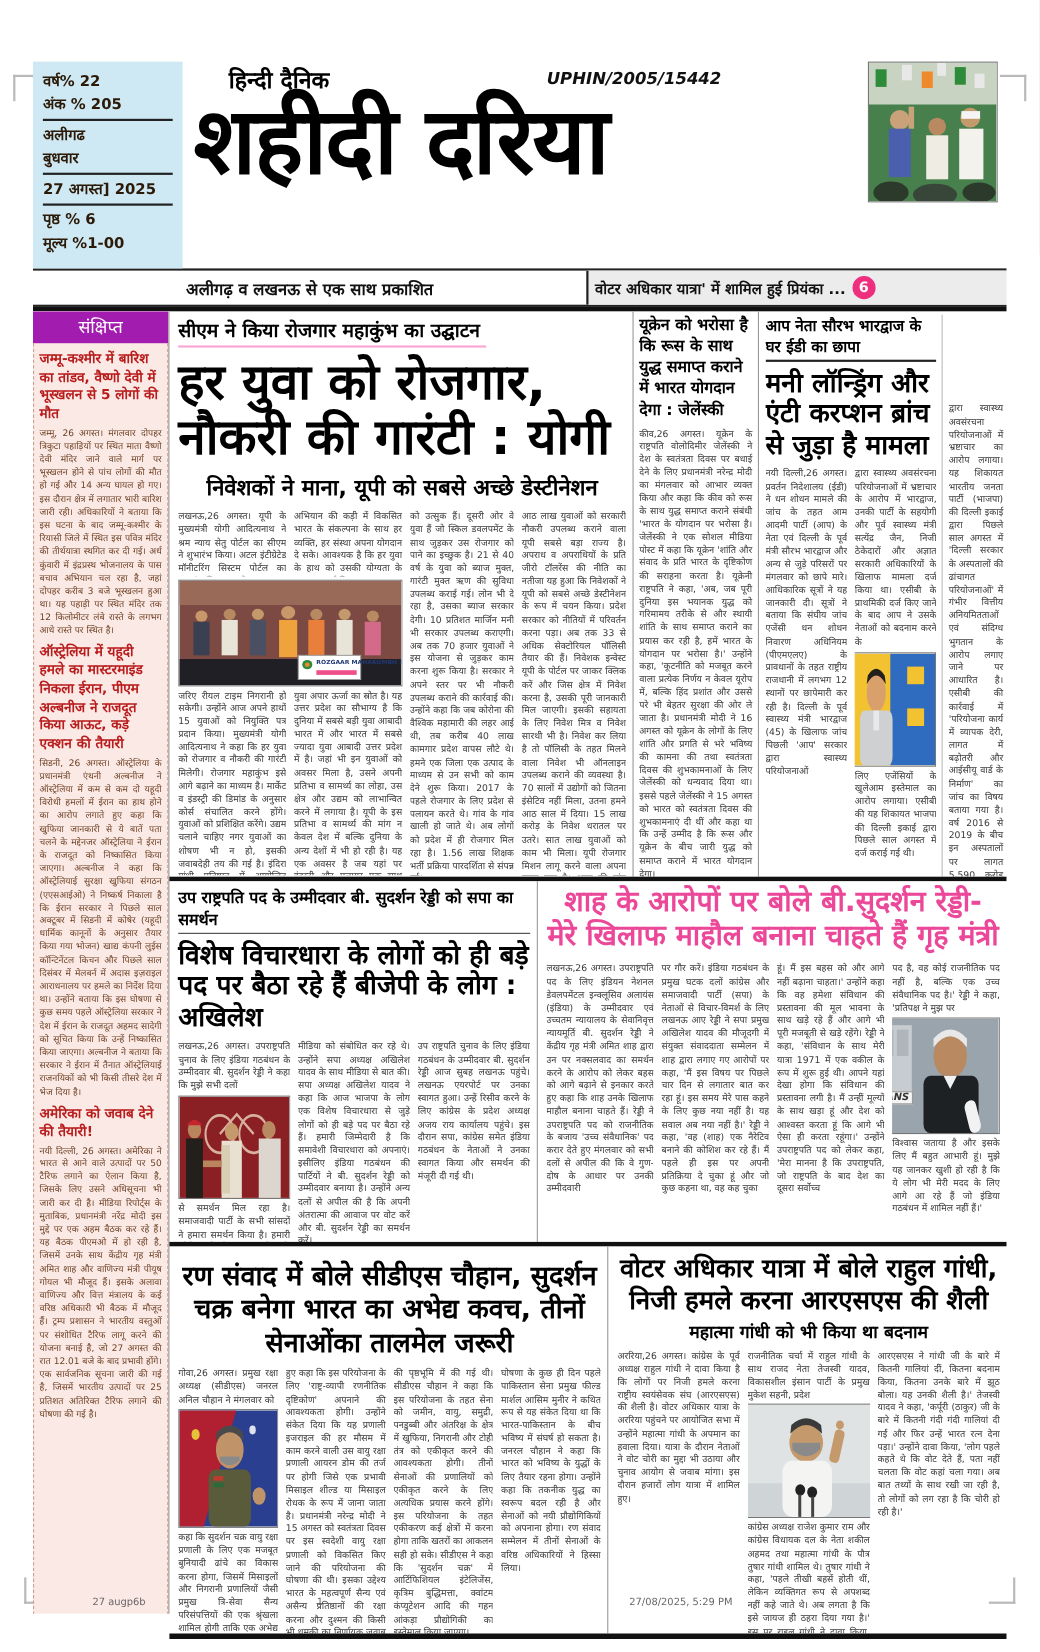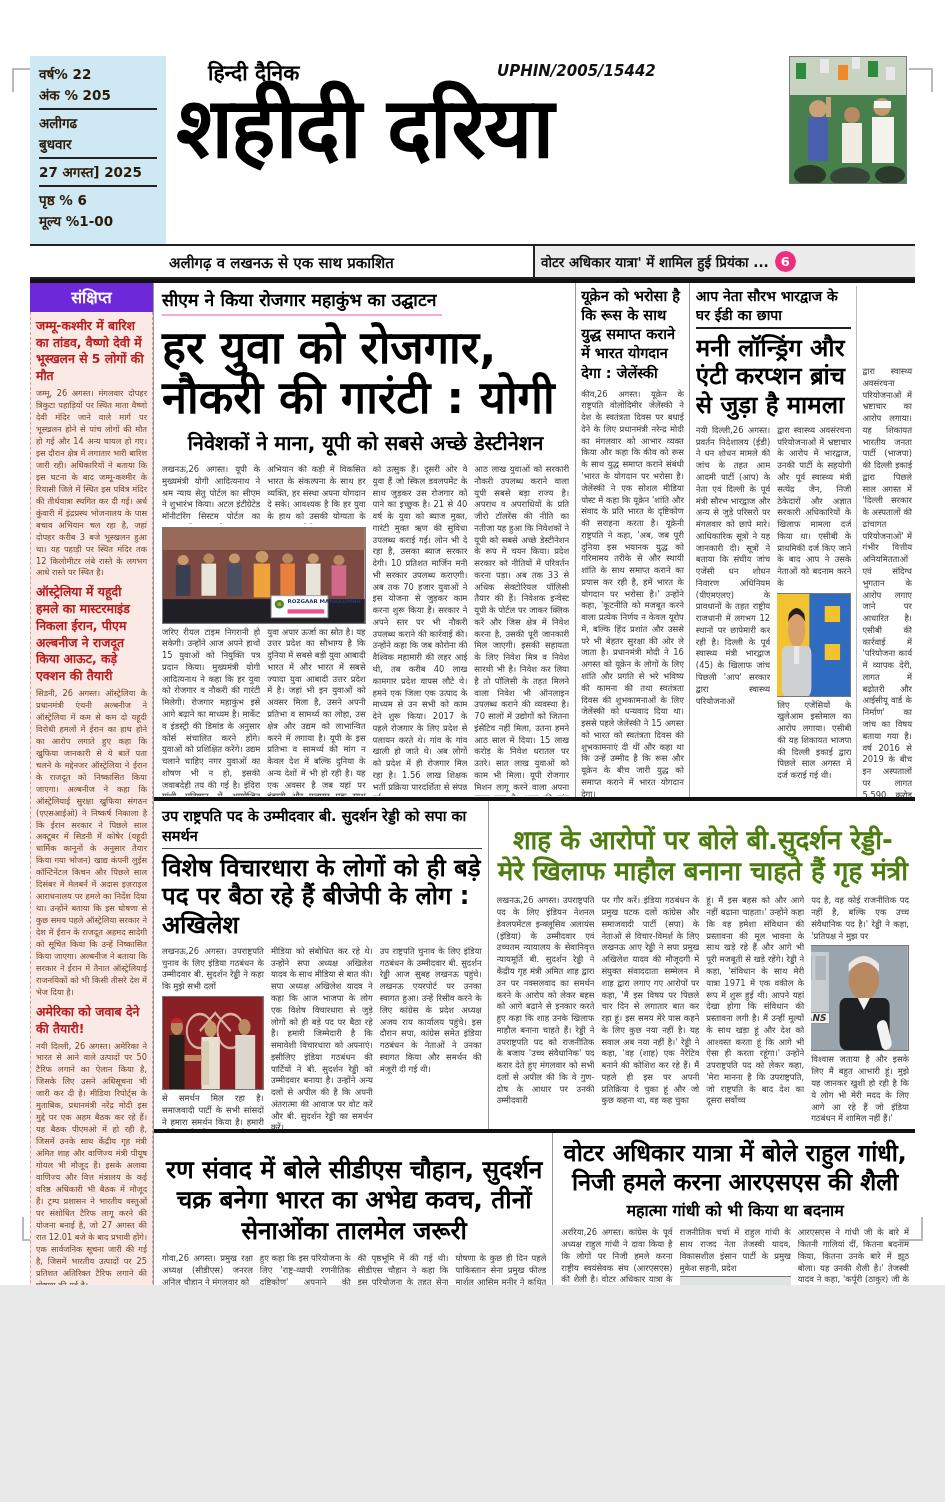--- a/index.html
+++ b/index.html
@@ -1,16 +1,16 @@
 <!DOCTYPE html>
 <html lang="hi"><head>
 <meta charset="utf-8">
 <style>
   html,body{margin:0;padding:0;background:#e9e9e9;}
-  .page{position:relative;width:945px;height:1285px;background:#ffffff;overflow:hidden;
+  .page{position:relative;width:945px;height:1502px;background:#ffffff;overflow:hidden;
         font-family:"DejaVu Sans","Liberation Sans",sans-serif;color:#222;}
   .content{position:absolute;left:30px;top:56px;width:885px;}
   
   .crop{position:absolute;width:22px;height:22px;border:0 solid #b9b9b9;}
   .crop.tl{left:12px;top:68px;border-left-width:2px;border-top-width:2px;}
   .crop.tr{right:12px;top:68px;border-right-width:2px;border-top-width:2px;}
   .crop.bl{left:22px;bottom:44px;border-left-width:2px;border-bottom-width:2px;}
   .crop.br{right:22px;bottom:44px;border-right-width:2px;border-bottom-width:2px;}
   
   .masthead{display:flex;height:188px;}
@@ -27,21 +27,21 @@
   .strip{display:flex;height:31px;border-top:2px solid #222;border-bottom:2px solid #222;align-items:stretch;text-align:right;}
   .pubcell{flex:1;display:flex;align-items:center;justify-content:center;font-size:15px;font-weight:800;color:#111;}
   .capcell{width:368px;background:#ececec;border-left:2px solid #222;display:flex;align-items:center;
            padding:0 6px;font-size:13.5px;font-weight:800;color:#111;gap:6px;}
   .badge{width:21px;height:21px;border-radius:50%;background:#ee2f7e;color:#fff;font-size:13px;font-weight:bold;
          display:flex;align-items:center;justify-content:center;flex:0 0 auto;}
   .thickrule{height:4px;background:#111;}
   
   .mainwrap{display:flex;}
   .sidebar{width:123px;background:#fbe9e5;border-right:1px solid #999;height:1184px;overflow:hidden;}
-  .sb-head{background:#6d28d9;color:#fff;font-weight:700;font-size:16px;text-align:center;padding:3px 0 4px;}
+  .sb-head{background:#a21caf;color:#fff;font-weight:400;font-size:16px;text-align:center;padding:3px 0 4px;}
   .sb-inner{padding:1px 5px;border-left:1px dashed #caa08e;border-right:1px dashed #caa08e;height:100%;}
   .sb-h{font-size:12.4px;font-weight:800;color:#b91c1c;line-height:1.35;margin:5px 0 3px;}
   .sb-b{font-size:8.2px;color:#6e4326;text-align:justify;line-height:1.46;}
   .main{flex:1;display:flex;flex-direction:column;}
   .small{font-size:8.4px;line-height:1.4;text-align:justify;color:#3a3a3a;}
   .colflex{display:flex;gap:7px;overflow:hidden;}
   .col{flex:1;min-width:0;overflow:hidden;}
   .photo{border:1px solid #777;overflow:hidden;}
   .photo svg{display:block;width:100%;height:100%;}
   
@@ -63,29 +63,29 @@
   .ed-photo{height:102px;margin:3px 0 3px -30px;}
   .ed-sliver{flex:1;border-left:1px solid #bbb;padding:80px 3px 0 5px;overflow:hidden;}
   
   .row2{display:flex;height:328px;border-top:4px solid #111;overflow:hidden;}
   .sp{width:42%;padding:4px 6px 0 8px;overflow:hidden;}
   .sp-kicker{font-size:14.5px;font-weight:800;color:#000;border-bottom:1px solid #444;padding-bottom:3px;}
   .sp-h{font-size:24px;font-weight:900;color:#000;line-height:1.18;margin:5px 0 7px;}
   .sp-body{height:218px;}
   .sp-photo{height:92px;margin:3px 0;}
   .reddy{flex:1;border-left:1px solid #999;padding:4px 6px 0 8px;overflow:hidden;}
-  .reddy-h{font-size:26px;font-weight:900;color:#4d7c0f;line-height:1.2;text-align:center;margin:20px 0 8px;}
+  .reddy-h{font-size:26px;font-weight:900;color:#ec4899;line-height:1.2;text-align:center;margin:0 0 8px;}
   .reddy-body{height:252px;}
   .reddy-photo{height:104px;margin:3px 0 3px -18px;position:relative;}
   .ians{position:absolute;left:4px;bottom:26px;background:#f4f4f4;color:#333;font-weight:bold;
         font-size:9px;font-style:italic;padding:0 3px;border:1px solid #999;}
   
   .row3{display:flex;height:352px;border-top:4px solid #111;overflow:hidden;}
   .cds{width:50.5%;padding:4px 6px 0 8px;overflow:hidden;}
-  .cds-h{font-size:24.5px;font-weight:900;color:#000;line-height:1.24;text-align:center;margin:18px 0 7px;}
+  .cds-h{font-size:24.5px;font-weight:900;color:#000;line-height:1.24;text-align:center;margin:8px 0 7px;}
   .cds-body{height:276px;}
   .cds-photo{height:106px;margin:3px 0;}
   .rahul{flex:1;border-left:1px solid #999;padding:4px 6px 0 8px;overflow:hidden;}
   .rahul-h{font-size:23.5px;font-weight:900;color:#000;line-height:1.22;text-align:center;margin:2px 0 3px;}
   .rahul-sub{font-size:16px;font-weight:800;color:#000;text-align:center;margin:2px 0 6px;}
   .rahul-body{height:266px;}
   .rahul-photo{height:102px;margin:2px -4px 3px;}
   .bottomrule{height:5px;background:#111;margin-top:0;}
   
   .foot{position:absolute;top:1452px;left:0;width:945px;height:20px;font-size:9px;color:#666;}

